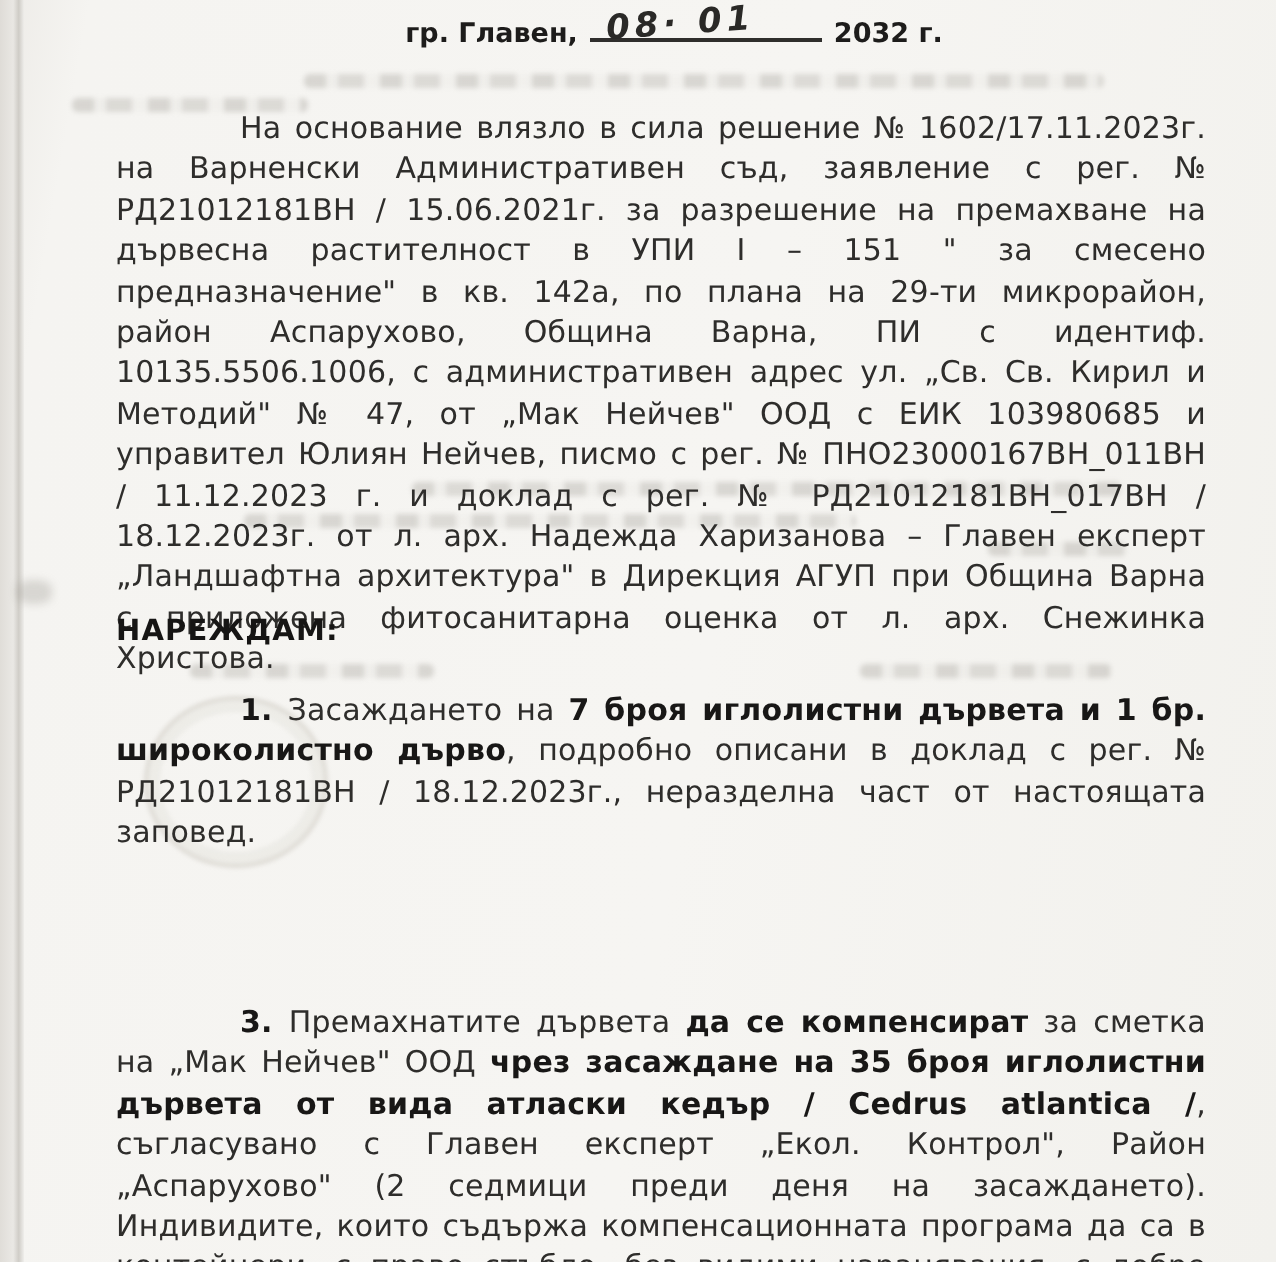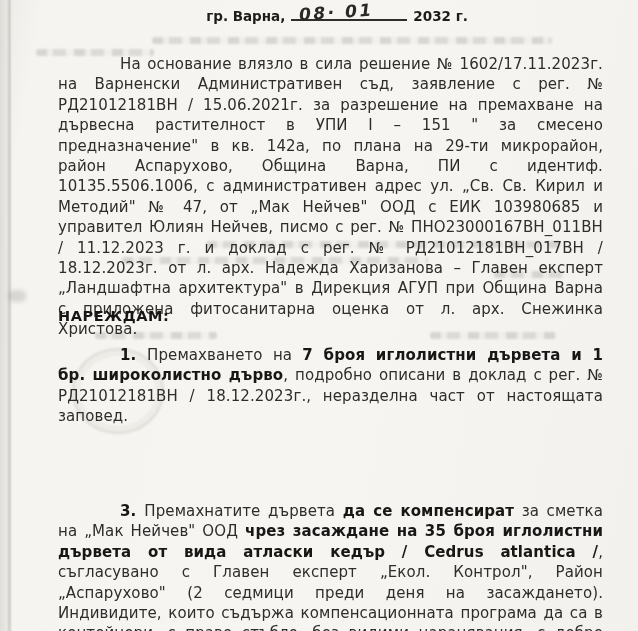--- a/index.html
+++ b/index.html
@@ -76,25 +76,25 @@
   <div class="bleed" style="top:49px; left:36px;  width:118px;"></div>
   <div class="bleed" style="top:241px; left:206px; width:356px;"></div>
   <div class="bleed" style="top:257px; left:122px; width:306px;"></div>
   <div class="bleed" style="top:271px; left:494px; width:70px;"></div>
   <div class="bleed" style="top:332px; left:95px;  width:122px;"></div>
   <div class="bleed" style="top:332px; left:430px; width:126px;"></div>
   <div class="smudge" style="top:290px; left:8px; width:18px; height:12px;"></div>
   <div class="stamp"></div>
 
   <div class="dateline">
-    <span>гр. Варна,</span><span class="date-slot"><span class="handwritten">08· 01</span></span><span>2032 г.</span>
+    <span>гр. Главен,</span><span class="date-slot"><span class="handwritten">08· 01</span></span><span>2032 г.</span>
   </div>
 
   <div class="bodytext indent" style="top:54px;"><span>На основание влязло в сила решение № 1602/17.11.2023г. на Варненски Административен съд,  заявление с рег. № РД21012181ВН / 15.06.2021г. за разрешение на премахване на дървесна растителност в УПИ I – 151 " за смесено предназначение"  в кв. 142а, по плана на 29-ти микрорайон, район Аспарухово, Община Варна, ПИ с идентиф. 10135.5506.1006, с административен адрес ул. „Св. Св. Кирил и Методий" № 47, от „Мак Нейчев" ООД с ЕИК 103980685 и управител Юлиян Нейчев, писмо с рег. № ПНО23000167ВН_011ВН / 11.12.2023 г. и доклад с рег. № РД21012181ВН_017ВН / 18.12.2023г. от л. арх. Надежда Харизанова – Главен експерт „Ландшафтна архитектура" в Дирекция АГУП при Община Варна с приложена фитосанитарна оценка от л. арх. Снежинка Христова.</span></div>
 
   <div class="heading">НАРЕЖДАМ:</div>
 
-  <div class="bodytext indent" style="top:345px;"><span class="b">1. </span><span>Премахването на </span><span class="b">7 броя иглолистни  дървета и 1 бр. широколистно дърво</span><span>, подробно описани в доклад с рег. № РД21012181ВН / 18.12.2023г., неразделна част от настоящата заповед.</span></div>
+  <div class="bodytext indent" style="top:345px;"><span class="b">1. </span><span>Засаждането на </span><span class="b">7 броя иглолистни  дървета и 1 бр. широколистно дърво</span><span>, подробно описани в доклад с рег. № РД21012181ВН / 18.12.2023г., неразделна част от настоящата заповед.</span></div>
 
 
   <div class="bodytext indent" style="top:501px;"><span class="b">3. </span><span>Премахнатите дървета </span><span class="b">да се компенсират</span><span> за сметка на „Мак Нейчев" ООД </span><span class="b">чрез засаждане на 35 броя иглолистни дървета от вида атласки кедър / Cedrus atlantica /</span><span>, съгласувано с Главен експерт „Екол. Контрол", Район „Аспарухово"  (2 седмици преди деня на засаждането). Индивидите, които съдържа компенсационната програма да са в контейнери, с право стъбло, без видими наранявания, с добре оформени корони и височина за иглолистните видове 150 - 175 см.  Засаждането да се извърши </span></div>
 
 </div>
 
 </body></html>

